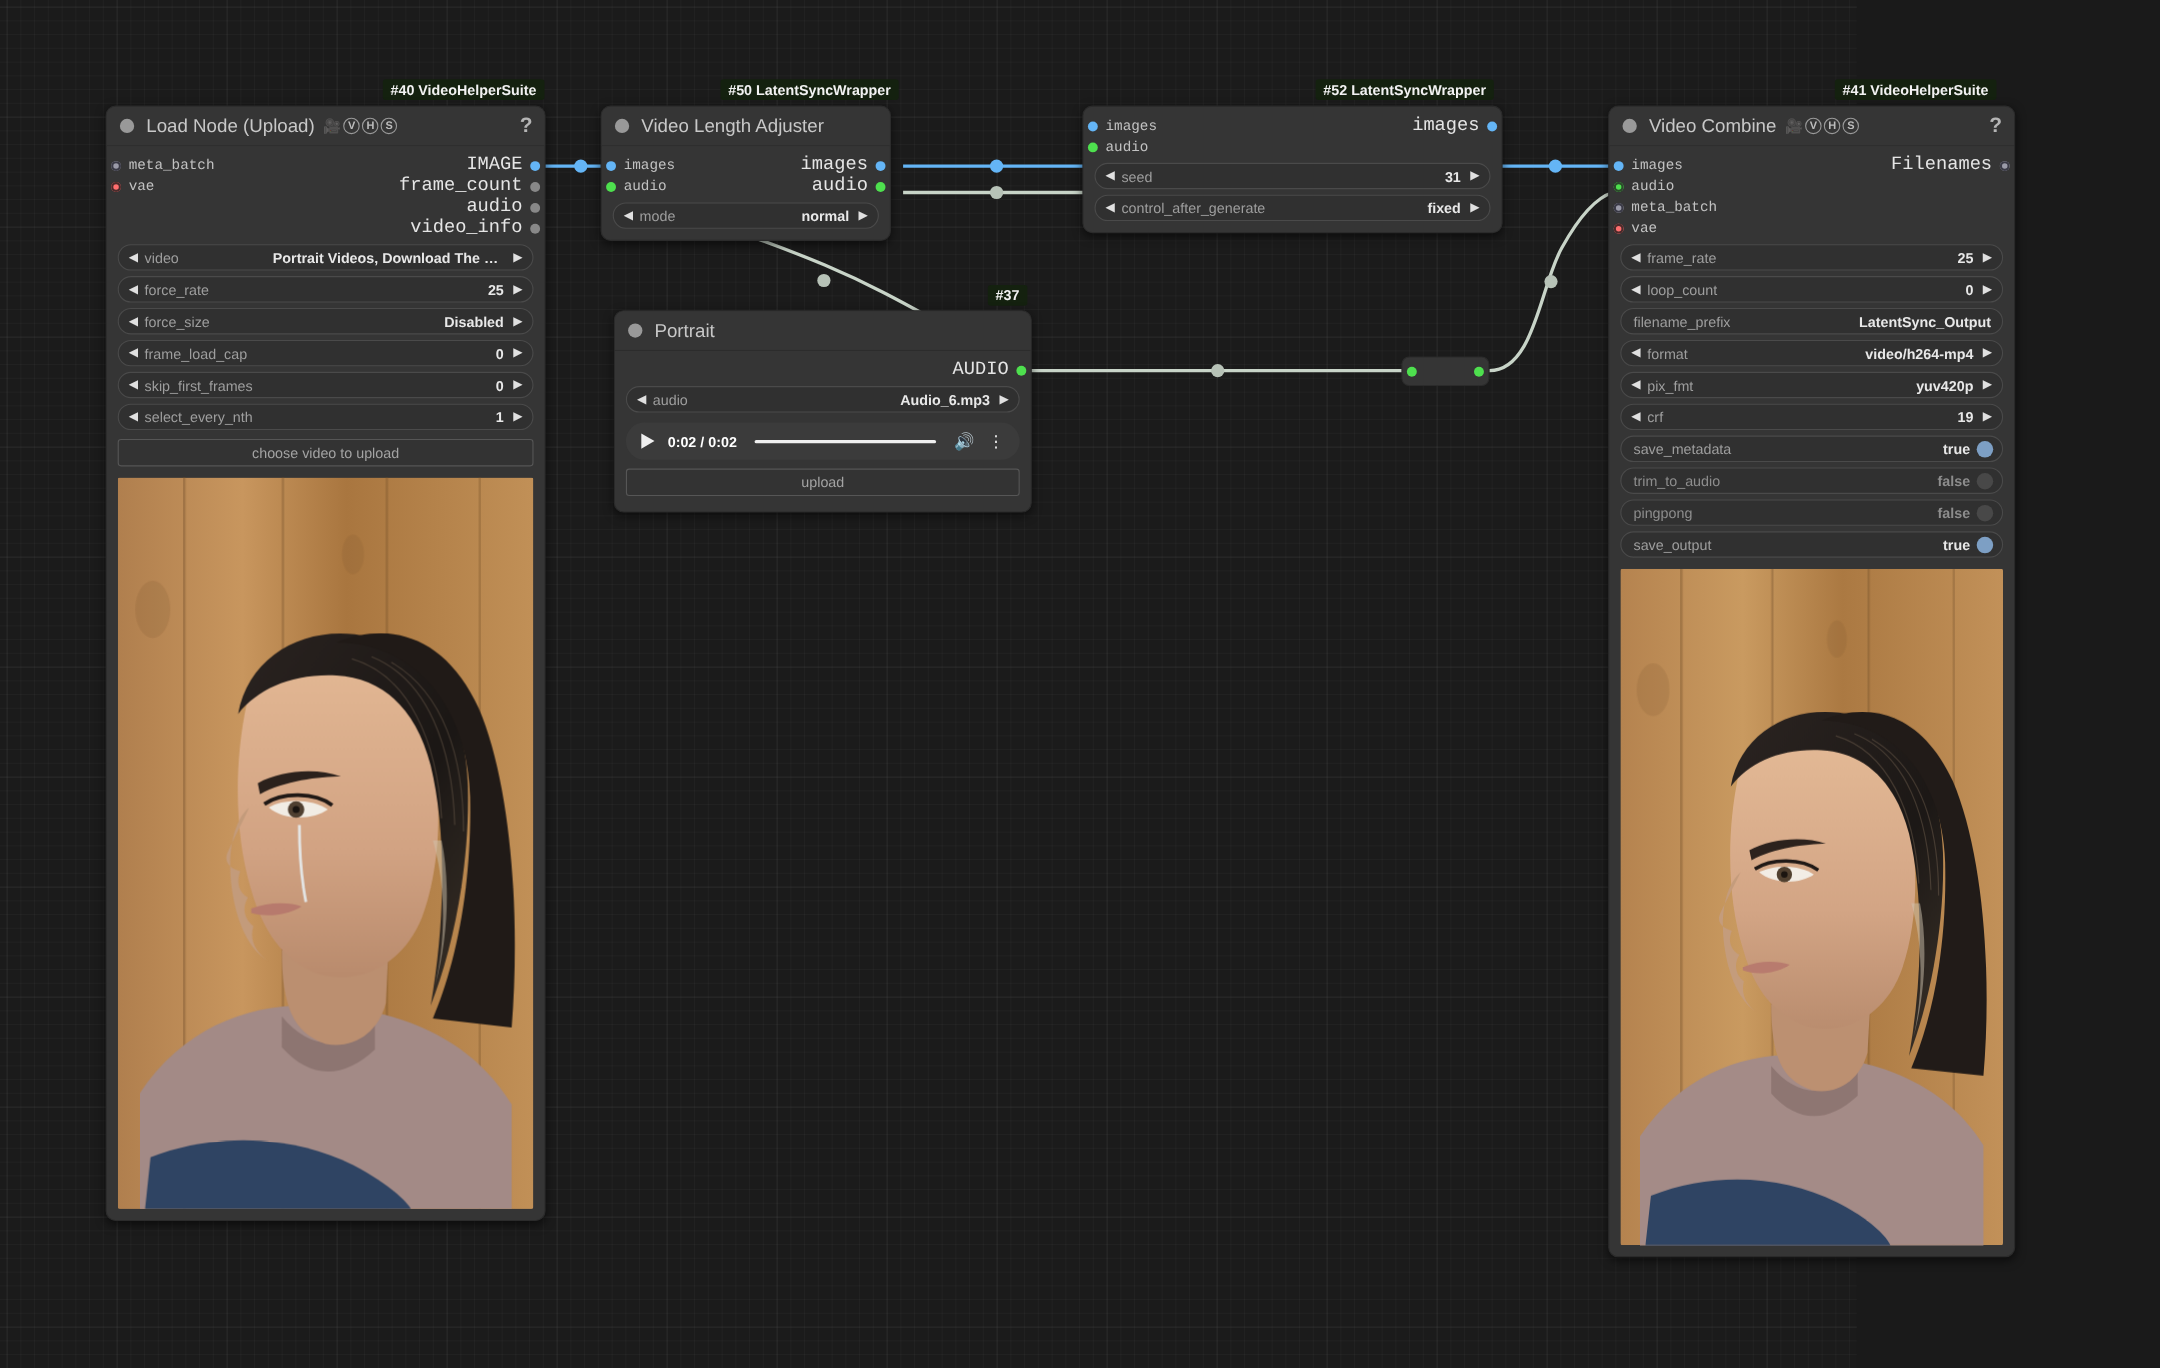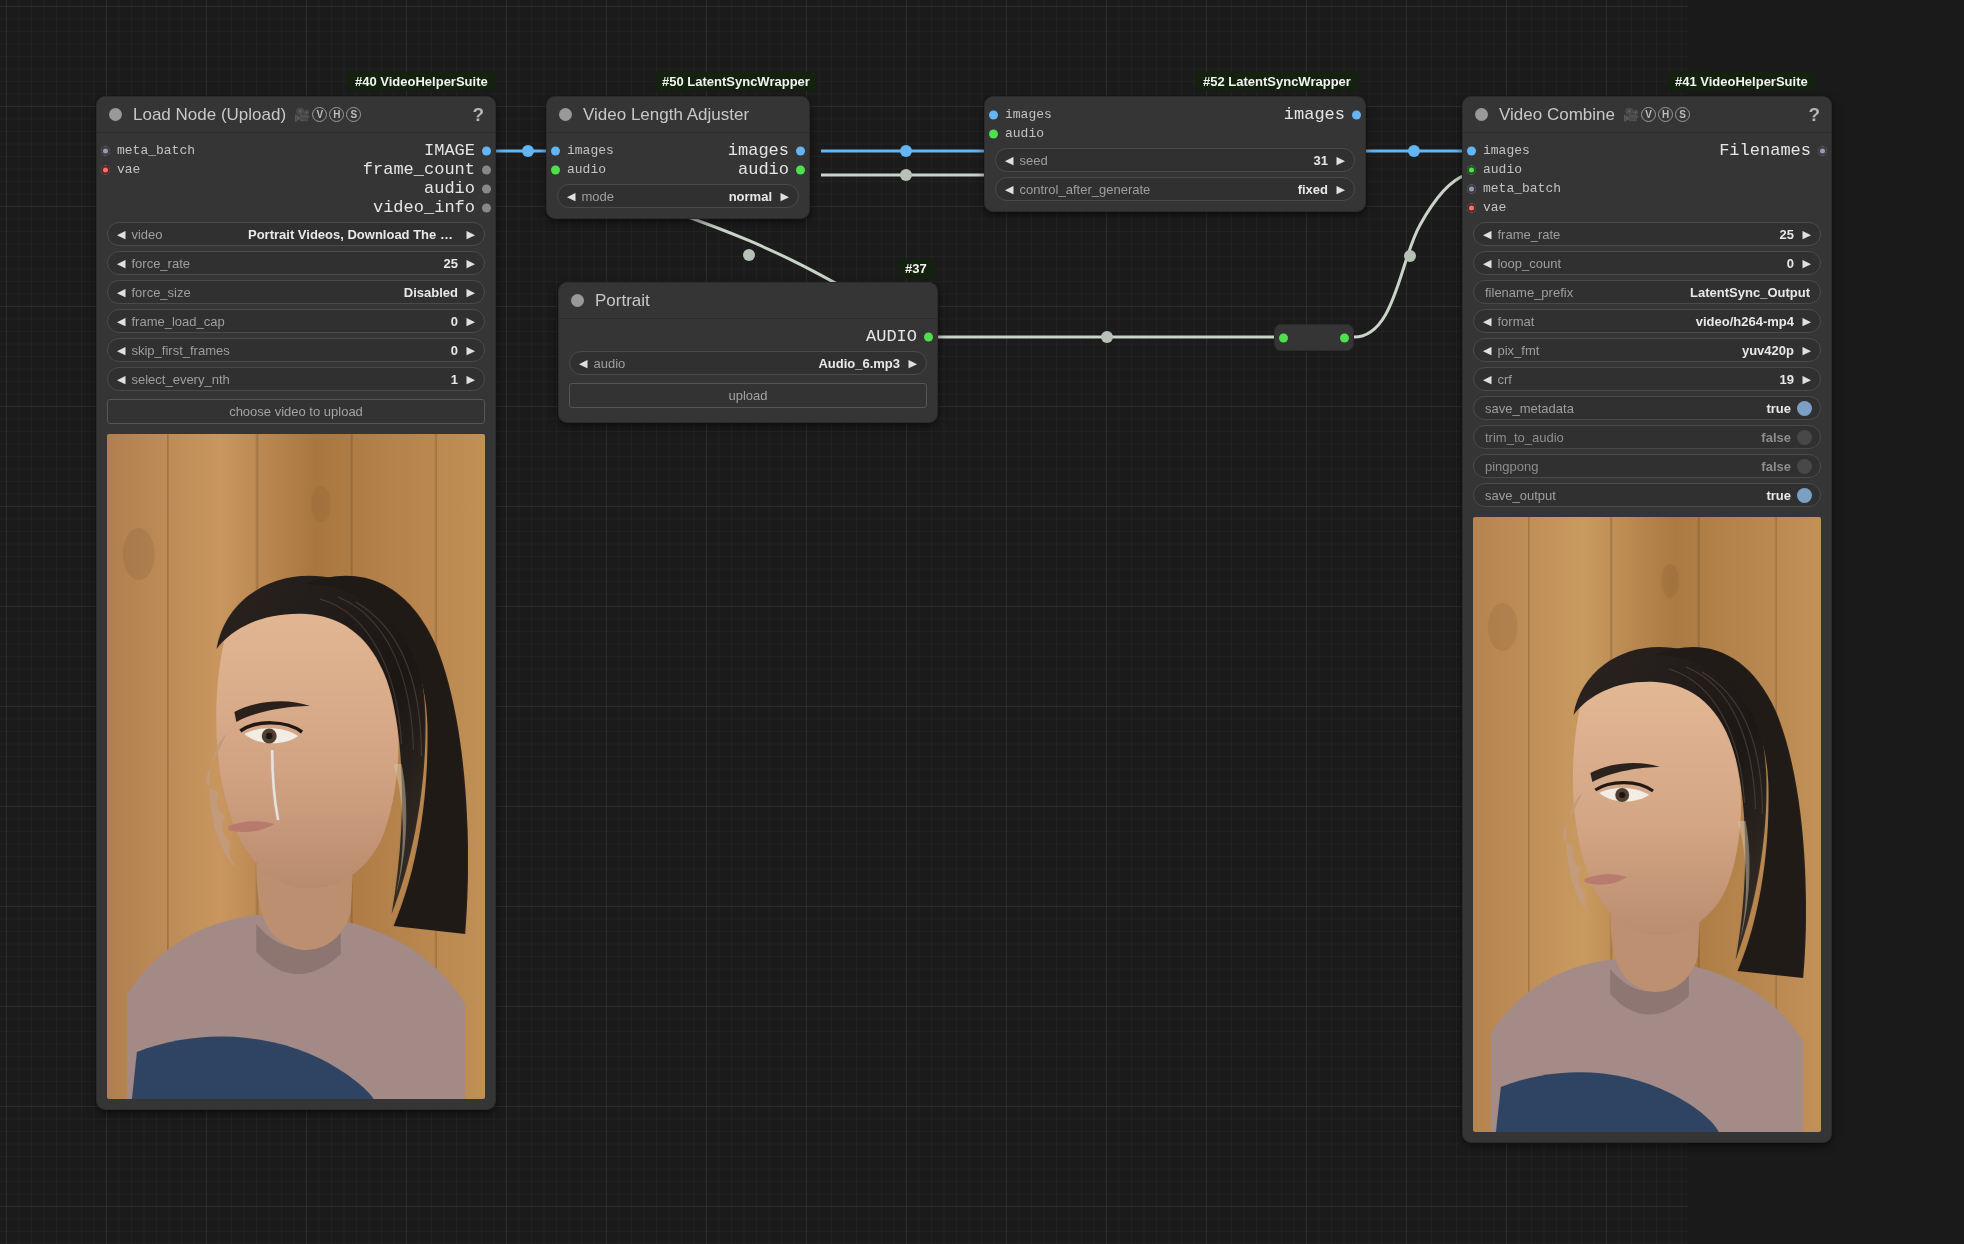--- a/index.html
+++ b/index.html
@@ -391,20 +391,27 @@
         <span class="slot-out-label">AUDIO</span>
         <span class="dot out audio"></span>
       </div>
       <div class="widgets">
         <div class="widget">
           <span class="arrow-l">◀</span>
           <span class="wname">audio</span>
           <span class="wval">Audio_6.mp3</span>
           <span class="arrow-r">▶</span>
         </div>
+      </div>
+      <div class="audio-player">
+        <span class="ap-play"></span>
+        <span class="ap-time">0:02 / 0:02</span>
+        <span class="ap-bar"></span>
+        <span class="ap-vol">🔊</span>
+        <span class="ap-menu">⋮</span>
       </div>
       <div class="btn-widget" style="margin-bottom:4px;">upload</div>
     </div>
   </div>
 
   <div class="reroute" style="left:1274px; top:324px;">
     <span class="dot audio" style="left:4px;"></span>
     <span class="dot audio" style="right:4px;"></span>
   </div>
 

